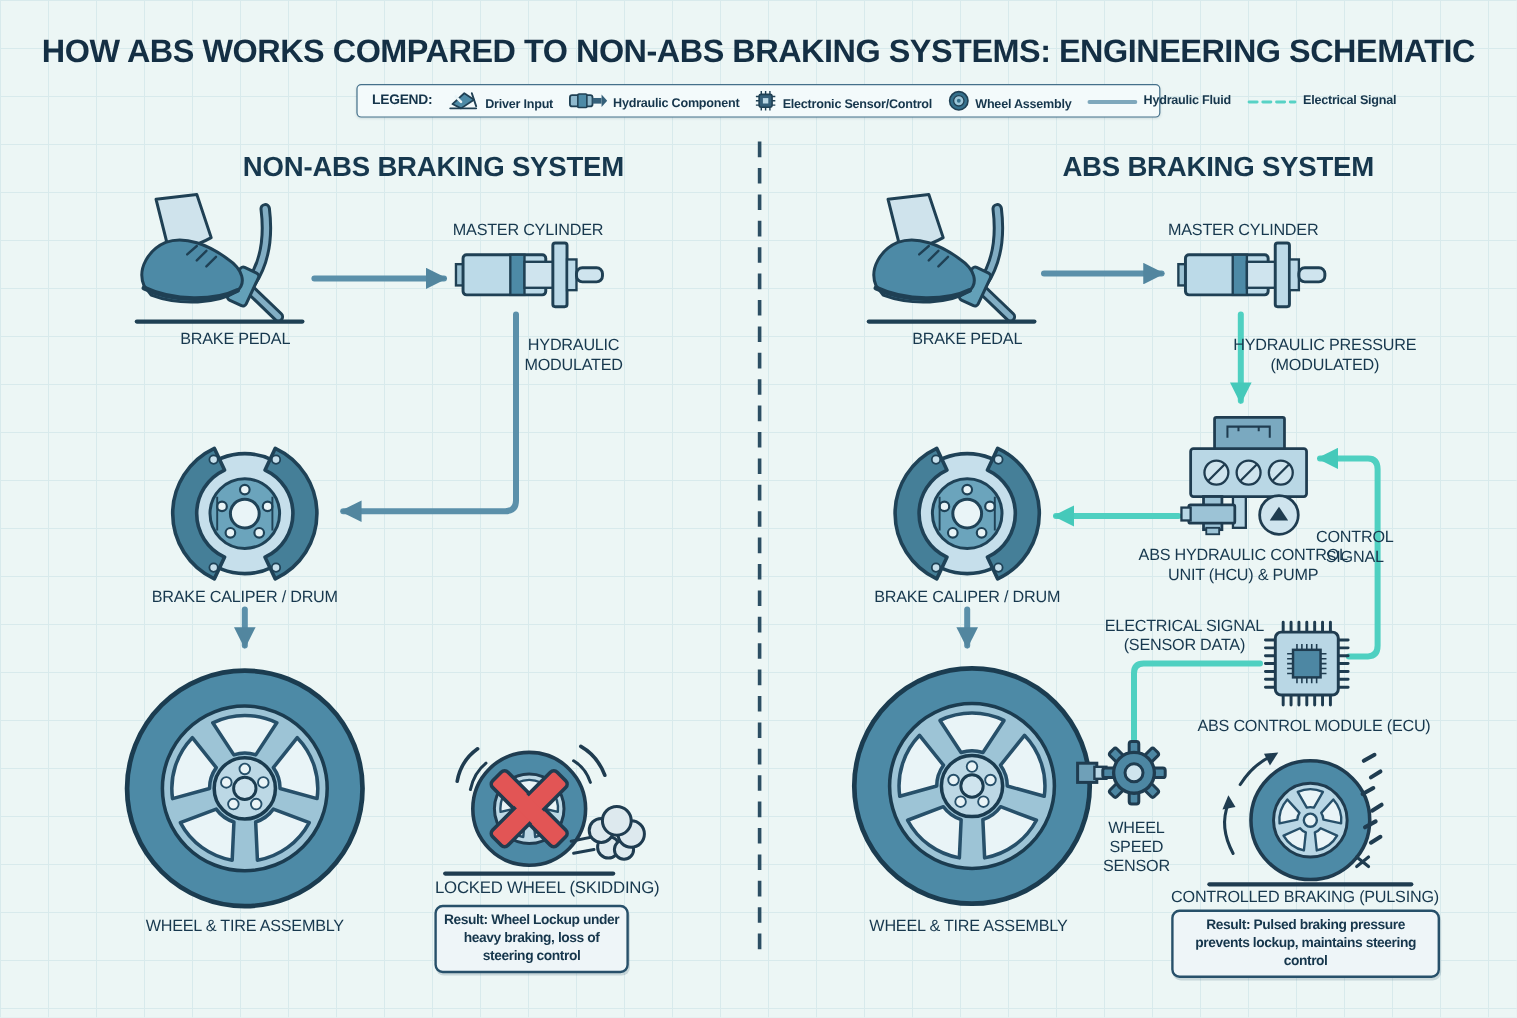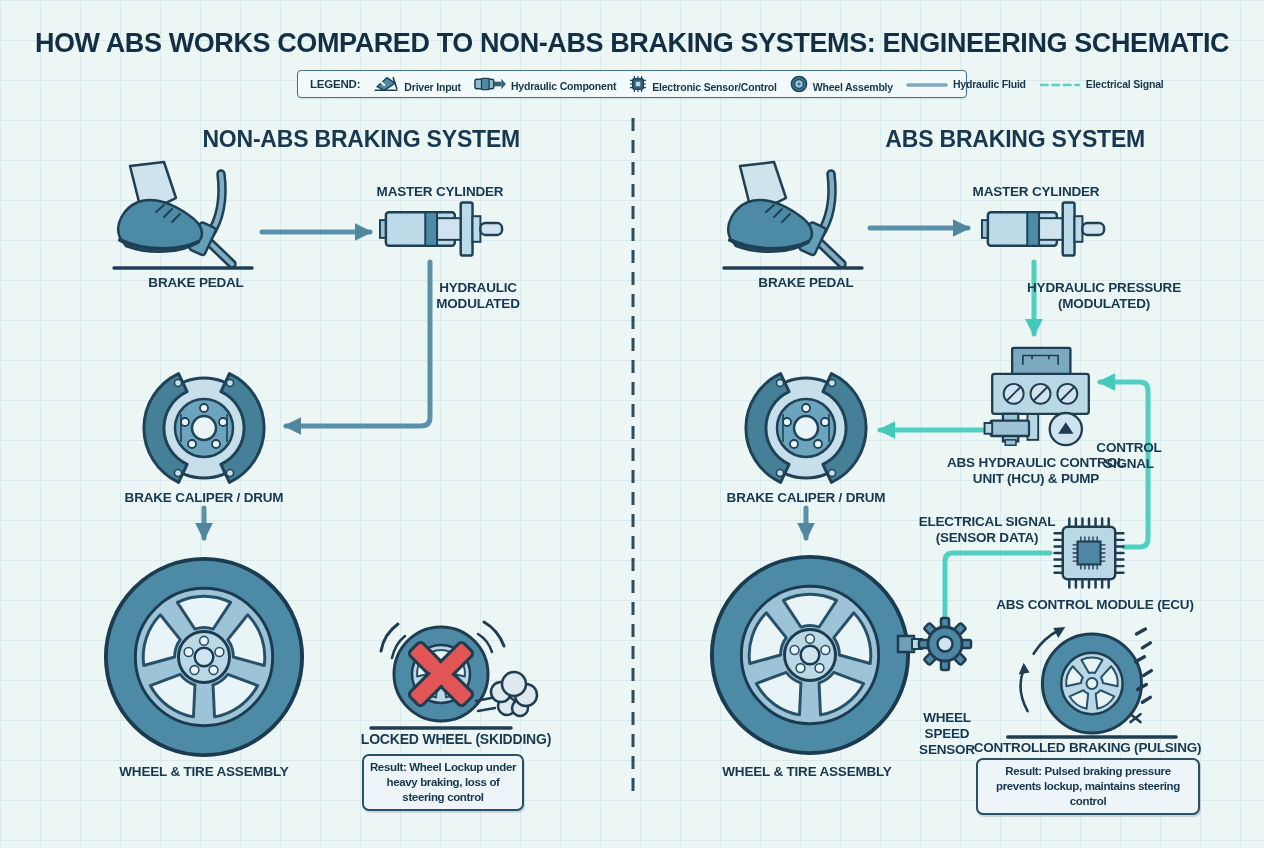--- a/index.html
+++ b/index.html
@@ -24,21 +24,21 @@
     box-shadow:0 1px 2px rgba(40,80,100,.12);
   }
   .legend-title{font-size:11.5px;font-weight:bold;color:#14344a;letter-spacing:-0.2px;}
   .legend-item{display:flex;align-items:flex-end;gap:5px;}
   .legend-item span{font-size:10.5px;font-weight:bold;color:#16364c;letter-spacing:-0.2px;white-space:nowrap;}
   .section-heading{
     position:absolute;font-size:23px;font-weight:bold;text-align:right;
     letter-spacing:-0.2px;color:#17384e;
   }
   .lbl{
-    position:absolute;font-weight:bold;color:#17384e;text-align:center;
+    position:absolute;font-weight:normal;color:#17384e;text-align:center;
     font-size:13.5px;line-height:1.18;letter-spacing:-0.2px;
   }
   .result-box{
     position:absolute;background:#eef5f8;border:2px solid #27506a;border-radius:7px;
     padding:4px 5px;font-size:11.5px;font-weight:bold;color:#16364c;text-align:center;
     line-height:1.3;letter-spacing:-0.35px;box-shadow:1px 2px 0 rgba(40,80,100,.18);
     box-sizing:border-box;
   }
   svg.ill{position:absolute;overflow:visible;}
   .flat{position:absolute;}
@@ -358,21 +358,21 @@
               <rect x="43" y="4" width="8" height="12" rx="2"></rect>
             </g>
           <g transform="rotate(315 47 30)">
               <rect x="43" y="4" width="8" height="12" rx="2"></rect>
             </g>
         </g>
         <circle cx="47" cy="30" r="17" fill="#4d87a3" stroke="#1f3c50" stroke-width="2.8"></circle>
         <circle cx="47" cy="30" r="7.5" fill="#cfe4ee" stroke="#1f3c50" stroke-width="2.5"></circle>
       </g>
     </svg>
-    <div class="lbl" style="left:915px;top:682px;width:64px;margin-top:28px;">WHEEL SPEED SENSOR</div>
+    <div class="lbl" style="left:915px;top:682px;width:64px;">WHEEL SPEED SENSOR</div>
 
     <svg class="ill" style="left:988px;top:612px;" width="198" height="139" viewBox="0 0 200 140">
       <path d="M20,126 H190" stroke="#1f3c50" stroke-width="3.5" stroke-linecap="round"></path>
       <circle cx="105" cy="72" r="50" fill="#4d8aa6" stroke="#1f3c50" stroke-width="3"></circle>
       <circle cx="105" cy="72" r="31" fill="#b9d7e5" stroke="#1f3c50" stroke-width="2.5"></circle>
       <g fill="#e9f4f7" stroke="#27506a" stroke-width="2" stroke-linejoin="round">
         <path d="M94.4,48.2 A26,26 0 0 1 115.6,48.2 L108,61.4 A11,11 0 0 0 102,61.4 Z"></path>
         <path transform="rotate(72 105 72)" d="M94.4,48.2 A26,26 0 0 1 115.6,48.2 L108,61.4 A11,11 0 0 0 102,61.4 Z"></path>
         <path transform="rotate(144 105 72)" d="M94.4,48.2 A26,26 0 0 1 115.6,48.2 L108,61.4 A11,11 0 0 0 102,61.4 Z"></path>
         <path transform="rotate(216 105 72)" d="M94.4,48.2 A26,26 0 0 1 115.6,48.2 L108,61.4 A11,11 0 0 0 102,61.4 Z"></path>

